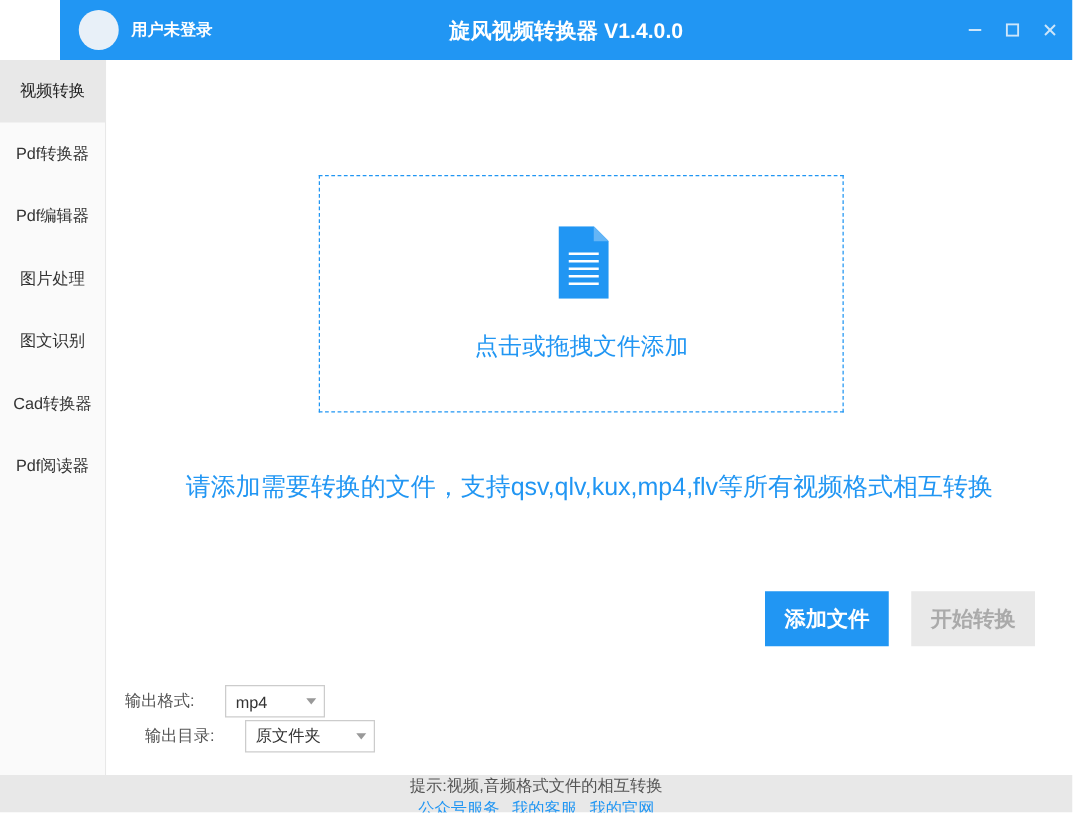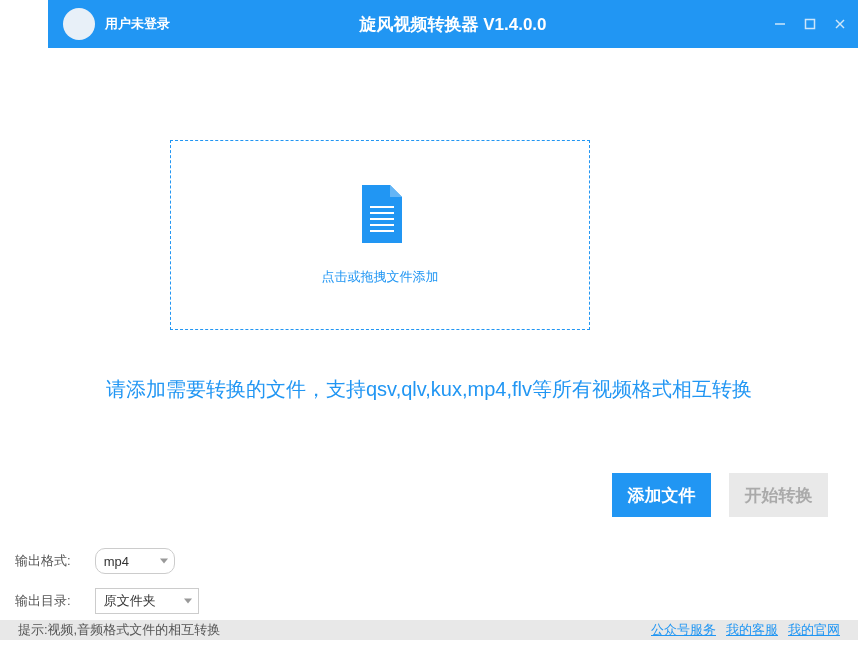--- a/index.html
+++ b/index.html
@@ -96,21 +96,21 @@
       justify-content: center;
       cursor: pointer;
     }
     .file-icon {
       width: 44px;
       height: 58px;
       margin-bottom: 25px;
     }
     .dropzone-text {
       color: #2196f3;
-      font-size: 13px;
+      font-size: 19px;
     }
     .hint-text {
       position: absolute;
       left: 0;
       right: 0;
       top: 328px;
       text-align: center;
       color: #2196f3;
       font-size: 20px;
     }
@@ -144,54 +144,55 @@
     .output-row {
       position: absolute;
       left: 15px;
       display: flex;
       align-items: center;
       gap: 24px;
       font-size: 13px;
       color: #555;
     }
     .output-format-row { top: 500px; }
-    .output-dir-row { top: 540px; }
+    .output-dir-row { top: 528px; margin-left: 16px; }
     .select-box {
       border: 1px solid #ccc;
       height: 26px;
       padding: 0 24px 0 8px;
       display: flex;
       align-items: center;
       position: relative;
       background: #fff;
       cursor: pointer;
       color: #333;
     }
-    .select-format { width: 80px; border-radius: 10px; }
+    .select-format { width: 80px; }
     .select-dir { width: 104px; }
     .select-arrow {
       position: absolute;
       right: 6px;
       top: 50%;
       transform: translateY(-50%);
       width: 0;
       height: 0;
       border-left: 4px solid transparent;
       border-right: 4px solid transparent;
       border-top: 5px solid #999;
     }
     .footer {
-      height: 20px;
+      height: 30px;
       background: #e8e8e8;
       display: flex;
       align-items: center;
       padding: 0 18px;
       font-size: 13px;
       color: #555;
       justify-content: space-between;
+      flex-direction: column;
     }
     .footer-links {
       display: flex;
       gap: 10px;
     }
     .footer-link {
       color: #2196f3;
       text-decoration: underline;
       cursor: pointer;
     }
@@ -217,20 +218,43 @@
     <div class="win-btn">
       <svg width="14" height="14">
           <line x1="3" y1="3" x2="11" y2="11" stroke="#cde6fa" stroke-width="1.5"></line>
           <line x1="11" y1="3" x2="3" y2="11" stroke="#cde6fa" stroke-width="1.5"></line>
         </svg>
     </div>
   </div>
 </div>
 
 <div class="main">
+  <div class="sidebar">
+    <div class="sidebar-item active">
+      <span>视频转换</span>
+    </div>
+    <div class="sidebar-item">
+      <span>Pdf转换器</span>
+    </div>
+    <div class="sidebar-item">
+      <span>Pdf编辑器</span>
+    </div>
+    <div class="sidebar-item">
+      <span>图片处理</span>
+    </div>
+    <div class="sidebar-item">
+      <span>图文识别</span>
+    </div>
+    <div class="sidebar-item">
+      <span>Cad转换器</span>
+    </div>
+    <div class="sidebar-item">
+      <span>Pdf阅读器</span>
+    </div>
+  </div>
 
   <div class="content">
     <div class="dropzone">
       <svg class="file-icon" viewBox="0 0 44 58">
         <path d="M4 0 L32 0 L44 12 L44 58 L4 58 Z" fill="#2196f3"></path>
         <path d="M32 0 L32 12 L44 12 Z" fill="#64b5f6"></path>
         <line x1="12" y1="22" x2="36" y2="22" stroke="#fff" stroke-width="2"></line>
         <line x1="12" y1="28" x2="36" y2="28" stroke="#fff" stroke-width="2"></line>
         <line x1="12" y1="34" x2="36" y2="34" stroke="#fff" stroke-width="2"></line>
         <line x1="12" y1="40" x2="36" y2="40" stroke="#fff" stroke-width="2"></line>

